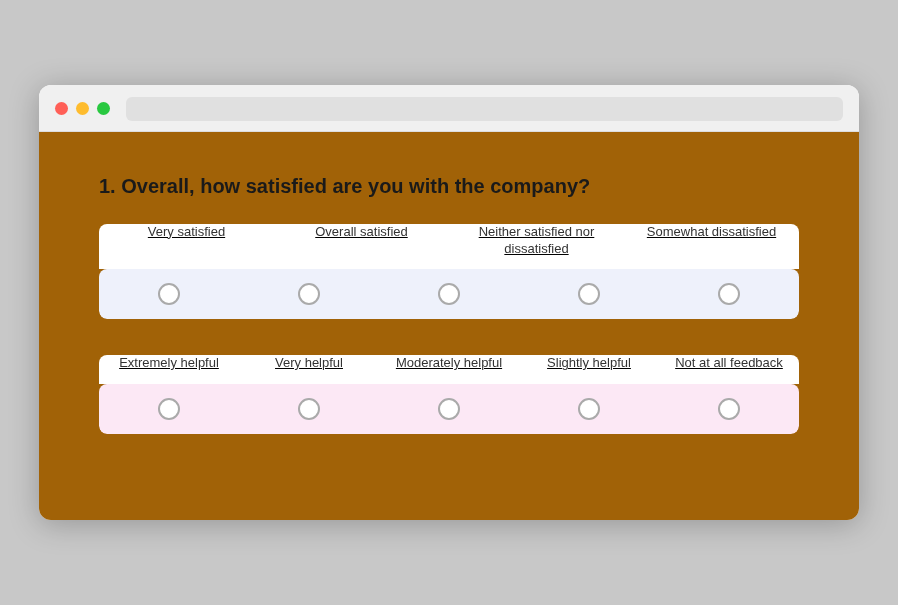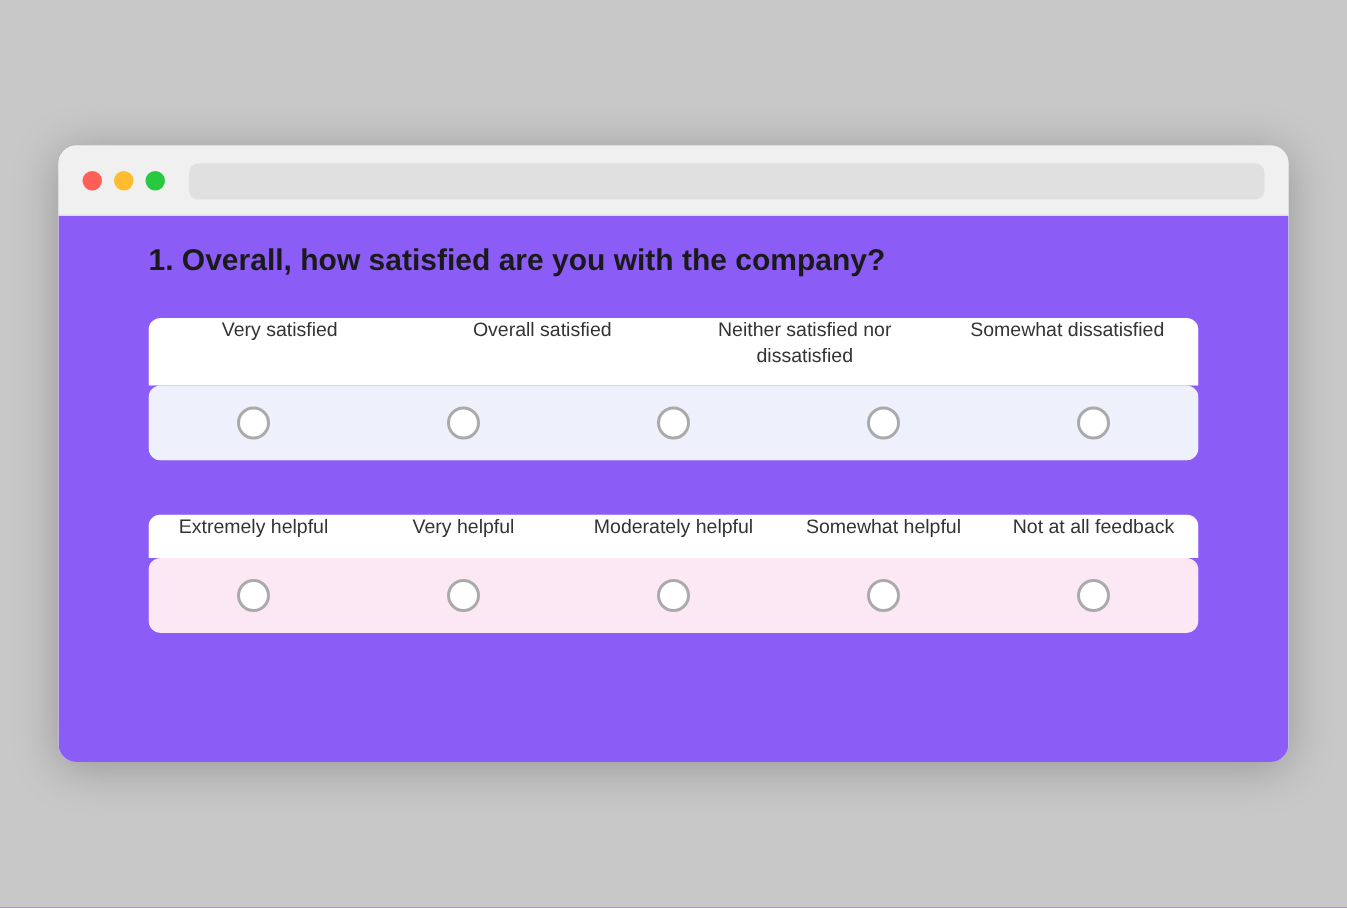--- a/index.html
+++ b/index.html
@@ -41,39 +41,40 @@
 
     .url-bar {
       flex: 1;
       background: #e0e0e0;
       border-radius: 6px;
       height: 24px;
       margin-left: 8px;
     }
 
     .page-content {
-      padding: 16px 60px 50px;
-      background: #8b5cf6;
+      padding: 40px 60px 50px;
+      background: #a16207;
     }
 
     .question-block {
       margin-bottom: 36px;
     }
 
     .question-title {
       font-size: 20px;
       font-weight: 700;
       color: #1a1a1a;
       margin-bottom: 24px;
       line-height: 1.4;
     }
 
     .options-container {
       border-radius: 8px;
       overflow: hidden;
+      text-decoration: underline;
     }
 
     .options-labels {
       display: flex;
       background: #fff;
       padding: 0;
     }
 
     .option-col {
       flex: 1;
@@ -185,21 +186,21 @@
             </div>
             <div class="option-col">
               <div class="option-label">Very
 helpful</div>
             </div>
             <div class="option-col">
               <div class="option-label">Moderately
 helpful</div>
             </div>
             <div class="option-col">
-              <div class="option-label">Somewhat
+              <div class="option-label">Slightly
 helpful</div>
             </div>
             <div class="option-col">
               <div class="option-label">Not at all
 feedback</div>
             </div>
           </div>
           <div class="options-radios pink-bg">
             <div class="radio-col">
               <input type="radio" class="radio-btn" name="question-2" style="">

